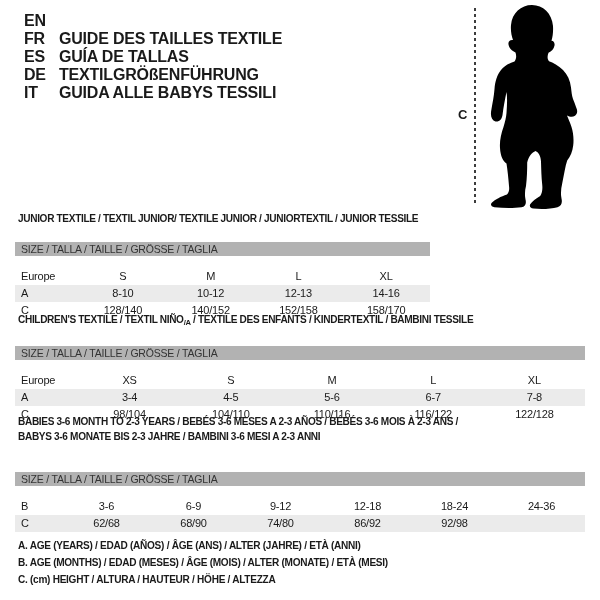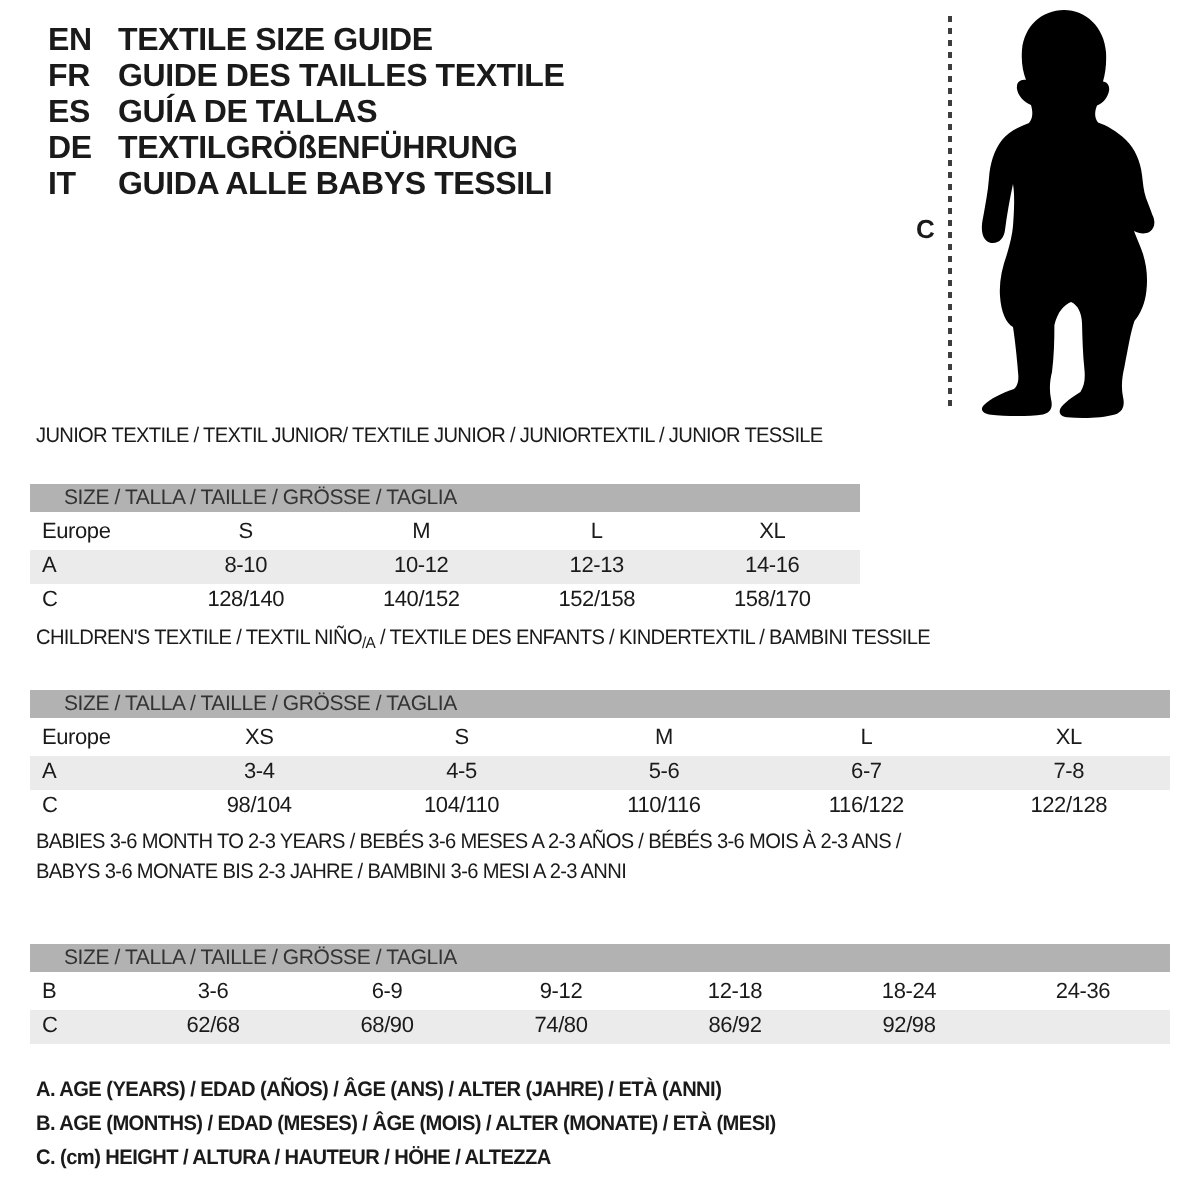--- a/index.html
+++ b/index.html
@@ -25,50 +25,49 @@
   }
   .fig-c { position: absolute; left: 458px; top: 107px; font-size: 13px; font-weight: bold; }
   .fig-svg { position: absolute; left: 480px; top: 4px; }
 
   
   .section { position: absolute; left: 15px; }
   .sec-0 { top: 211px; width: 415px; }
   .sec-1 { top: 312px; width: 570px; }
   .sec-2 { top: 414px; width: 570px; }
 
-  .section-title { padding-left: 3px; font-weight: normal; font-size: 10.5px; letter-spacing: -0.35px; }
+  .section-title { padding-left: 3px; font-weight: bold; font-size: 10.5px; letter-spacing: -0.35px; }
   .title-line { line-height: 15px; white-space: nowrap; transform: scaleX(.96); transform-origin: left center; }
   .title-line .sub { font-size: 8px; vertical-align: -2px; }
   .sec-0 .section-title, .sec-1 .section-title { margin-bottom: 16px; }
   .sec-2 .section-title { margin-bottom: 28px; }
 
   .t-bar {
     height: 14px; line-height: 14px; background: var(--bar, #b2b2b2);
     color: #333333; font-size: 10.5px; letter-spacing: -0.2px;
-    padding-left: 17px; margin-bottom: 2px; white-space: nowrap; overflow: hidden;
+    padding-left: 6px; margin-bottom: 12px; white-space: nowrap; overflow: hidden;
   }
   .trow { display: grid; height: 17px; line-height: 17px; font-size: 11px; letter-spacing: -0.2px; }
   .trow.shaded { background: var(--rowalt, #ebebeb); }
   .tcell { text-align: center; overflow: hidden; white-space: nowrap; }
   .tcell.label { text-align: left; padding-left: 6px; }
 
   
   .legend { position: absolute; left: 18px; top: 537px; }
   .legend-line {
     line-height: 17px; font-size: 10.5px; font-weight: bold; letter-spacing: -0.3px;
     white-space: nowrap; transform: scaleX(.96); transform-origin: left center;
   }
 </style>
 </head>
 <body style="--bg: #ffffff; --text: #1a1a1a; --bar: #b2b2b2; --rowalt: #ebebeb;">
 
 <div class="lang-list">
   <div class="lang-row">
     <span class="lang-code">EN</span>
-    <span class="lang-label">TEXTILE SIZE GUIDE</span>
   </div>
   <div class="lang-row">
     <span class="lang-code">FR</span>
     <span class="lang-label">GUIDE DES TAILLES TEXTILE</span>
   </div>
   <div class="lang-row">
     <span class="lang-code">ES</span>
     <span class="lang-label">GUÍA DE TALLAS</span>
   </div>
   <div class="lang-row">

